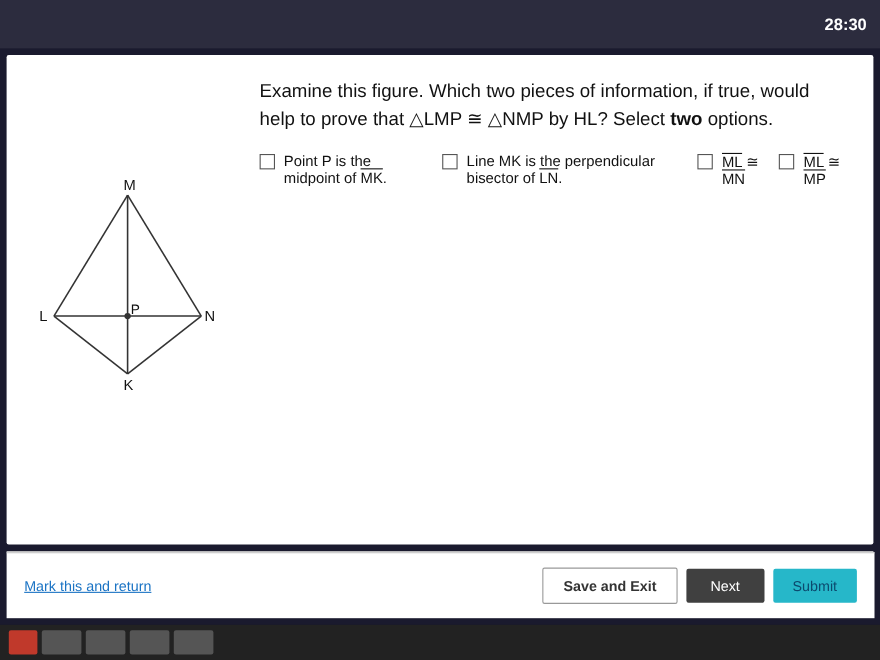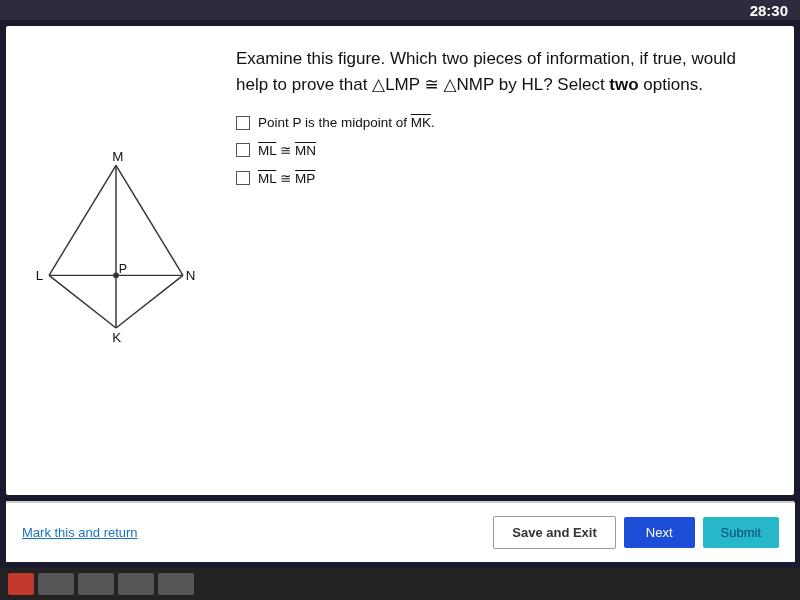--- a/index.html
+++ b/index.html
@@ -10,21 +10,21 @@
       height: 600px;
       overflow: hidden;
       font-family: Arial, sans-serif;
       display: flex;
       flex-direction: column;
     }
 
     
     .top-bar {
       background: #2c2c3e;
-      height: 20px;
+      height: 44px;
       display: flex;
       align-items: center;
       justify-content: flex-end;
       padding-right: 12px;
     }
     .timer {
       color: white;
       font-size: 15px;
       font-weight: bold;
     }
@@ -60,21 +60,21 @@
 
     .question-text {
       font-size: 17px;
       color: #111;
       line-height: 1.5;
       margin-bottom: 18px;
     }
 
     .options-list {
       display: flex;
-      flex-direction: column;
+      flex-direction: row;
       gap: 12px;
     }
 
     .option-item {
       display: flex;
       align-items: flex-start;
       gap: 8px;
       cursor: pointer;
     }
 
@@ -134,21 +134,21 @@
       border: 1.5px solid #999;
       color: #333;
       font-size: 13px;
       padding: 8px 18px;
       cursor: pointer;
       border-radius: 2px;
       font-weight: bold;
     }
 
     .btn-next {
-      background: #1d4ed8;
+      background: #404040;
       border: none;
       color: white;
       font-size: 13px;
       padding: 8px 22px;
       cursor: pointer;
       border-radius: 2px;
     }
 
     .btn-submit {
       background: #26b7c9;
@@ -231,20 +231,26 @@
 
     <div class="options-list">
 
       <div class="option-item">
         <div class="option-checkbox"></div>
         <span class="option-label">
           Point P is the midpoint of <span class="overline">MK</span>.
         </span>
       </div>
 
+      <div class="option-item">
+        <div class="option-checkbox"></div>
+        <span class="option-label">
+          Line MK is the perpendicular bisector of <span class="overline">LN</span>.
+        </span>
+      </div>
 
       <div class="option-item">
         <div class="option-checkbox"></div>
         <span class="option-label">
           <span class="overline">ML</span> ≅ <span class="overline">MN</span>
         </span>
       </div>
 
       <div class="option-item">
         <div class="option-checkbox"></div>

